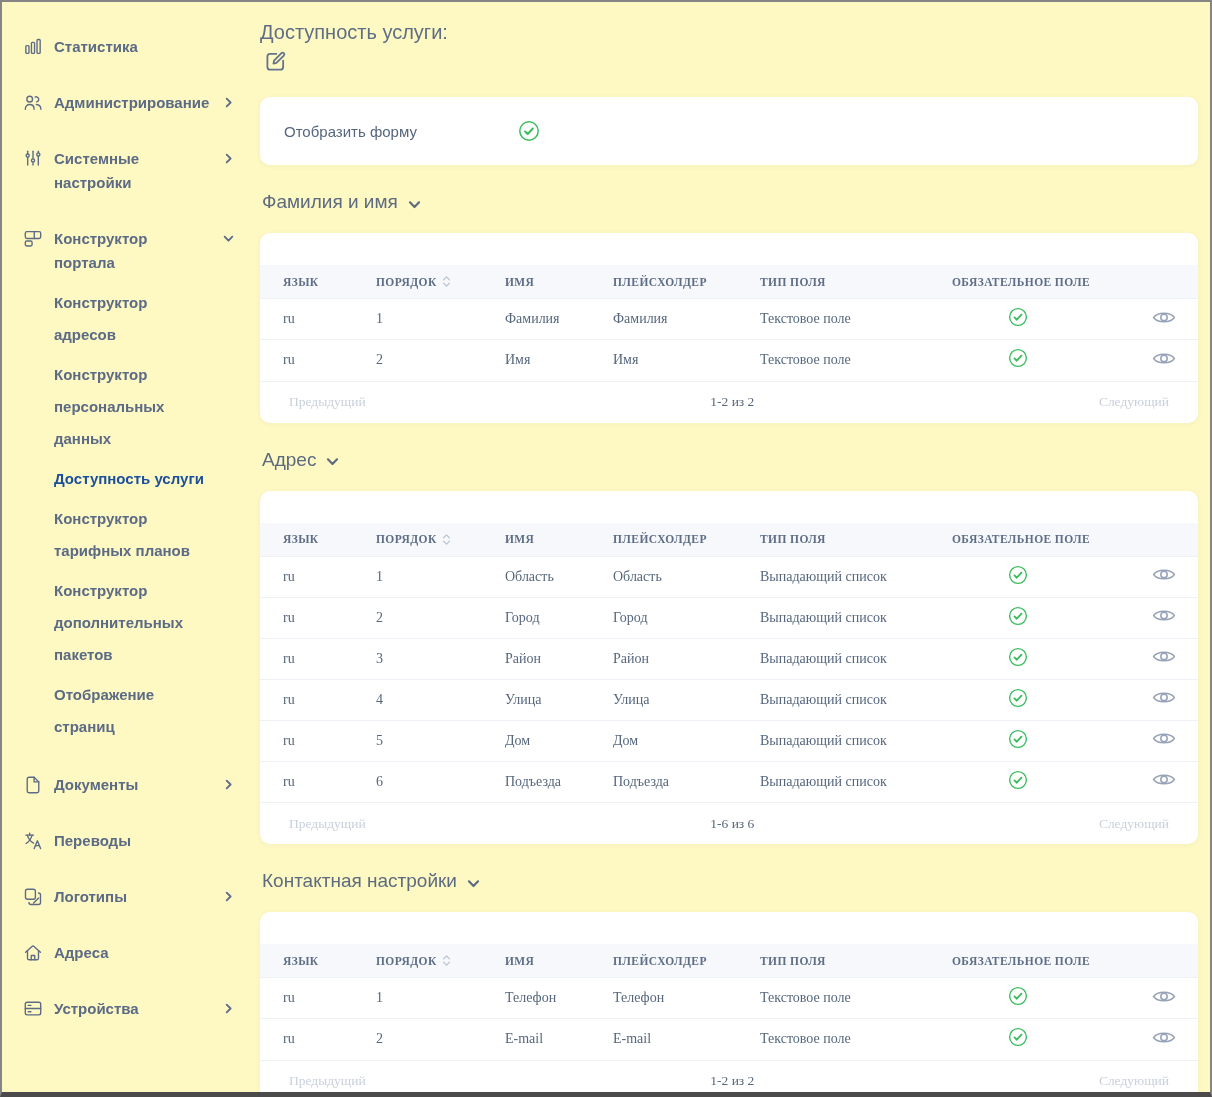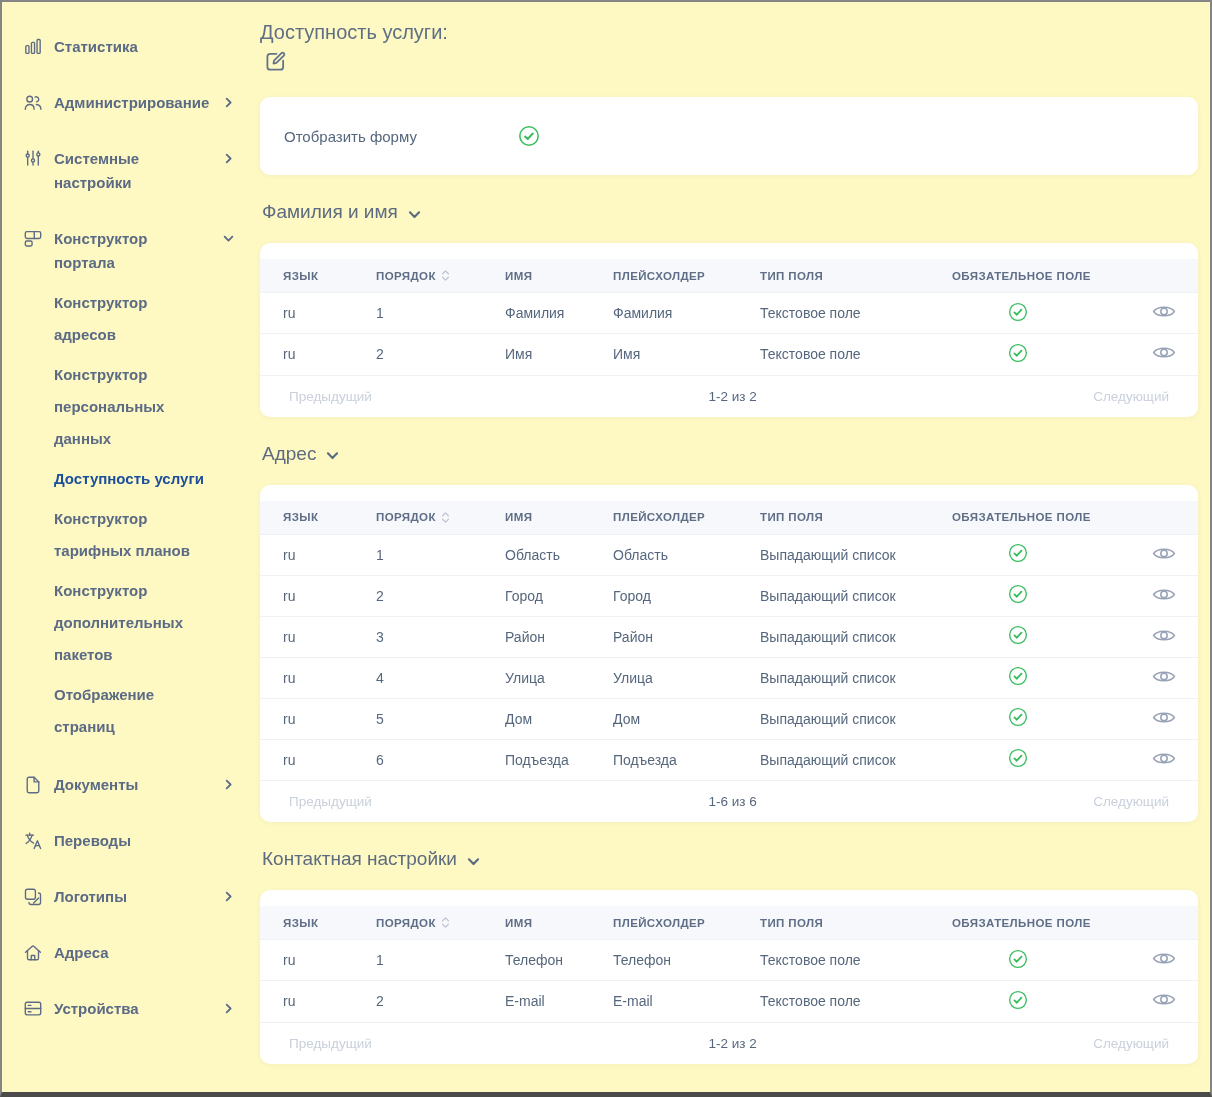--- a/index.html
+++ b/index.html
@@ -20,30 +20,30 @@
   .nav-sub { padding: 0 20px 10px 52px; margin-top: -8px; }
   .nav-subitem { font-size: 15px; font-weight: 600; line-height: 32px; color: #5b6a85; padding: 4px 0; max-width: 148px; cursor: pointer; }
   .nav-subitem.active { color: var(--active, #1b4f9c); font-weight: 700; max-width: none; white-space: nowrap; }
   
   .main { flex: 1; min-width: 0; padding: 0 12px 12px 8px; }
   .page-header { display: flex; align-items: flex-start; justify-content: space-between; margin: 16px 0 20px; flex-direction: column; }
   .page-title { font-size: 20px; font-weight: 400; color: #5e6e84; margin: 0; line-height: 28px; }
   .edit-btn { background: none; border: 0; padding: 2px; margin: 0 8px 0 0; cursor: pointer; color: #64738c; }
   .edit-btn svg { width: 27px; height: 27px; display: block; }
   .card { background: #ffffff; border-radius: 10px; box-shadow: 0 1px 5px rgba(40,60,100,0.05); }
-  .availability-card { height: 78px; display: flex; align-items: center; padding: 0 24px; }
+  .availability-card { height: 68px; display: flex; align-items: center; padding: 0 24px; }
   .availability-label { font-size: 15px; color: #56677d; width: 234px; }
   .check-ic { color: var(--green, #3bbd5e); display: inline-block; }
   .check-ic svg { display: block; width: 20px; height: 20px; }
   .check-ic.lg svg { width: 22px; height: 22px; }
   .section-head { display: flex; align-items: center; gap: 10px; margin: 24px 0 0 2px; cursor: pointer; }
   .section-title { font-size: 19px; font-weight: 400; color: #5c6b80; margin: 0; line-height: 26px; }
   .section-chevron { color: #5c6b80; margin-top: 4px; }
   .section-chevron svg { width: 13px; height: 13px; display: block; }
-  .table-card { margin-top: 18px; padding-top: 16px; overflow: hidden; }
+  .table-card { margin-top: 18px; padding-top: 32px; overflow: hidden; font-family: Liberation Serif, serif; }
   table { width: 100%; border-collapse: collapse; table-layout: fixed; }
   th { background: #f6f8fb; font-size: 11.5px; font-weight: 700; letter-spacing: 0.4px; color: #5f6e86; text-align: left; padding: 10px 4px 10px 0; }
   th:first-child, td:first-child { padding-left: 23px; }
   .th-flex { display: inline-flex; align-items: center; gap: 5px; }
   .sort-ic { color: #bcc5d4; cursor: pointer; }
   .sort-ic svg { width: 9px; height: 13px; display: block; }
   td { font-size: 14px; color: #56677d; height: 41px; border-top: 1px solid #eef1f5; padding: 0 4px 0 0; }
   td.c-req { padding-left: 56px; }
   td.c-eye { text-align: right; padding-right: 22px; }
   .eye-btn { background: none; border: 0; padding: 0; cursor: pointer; color: #98a2b6; display: inline-block; }

